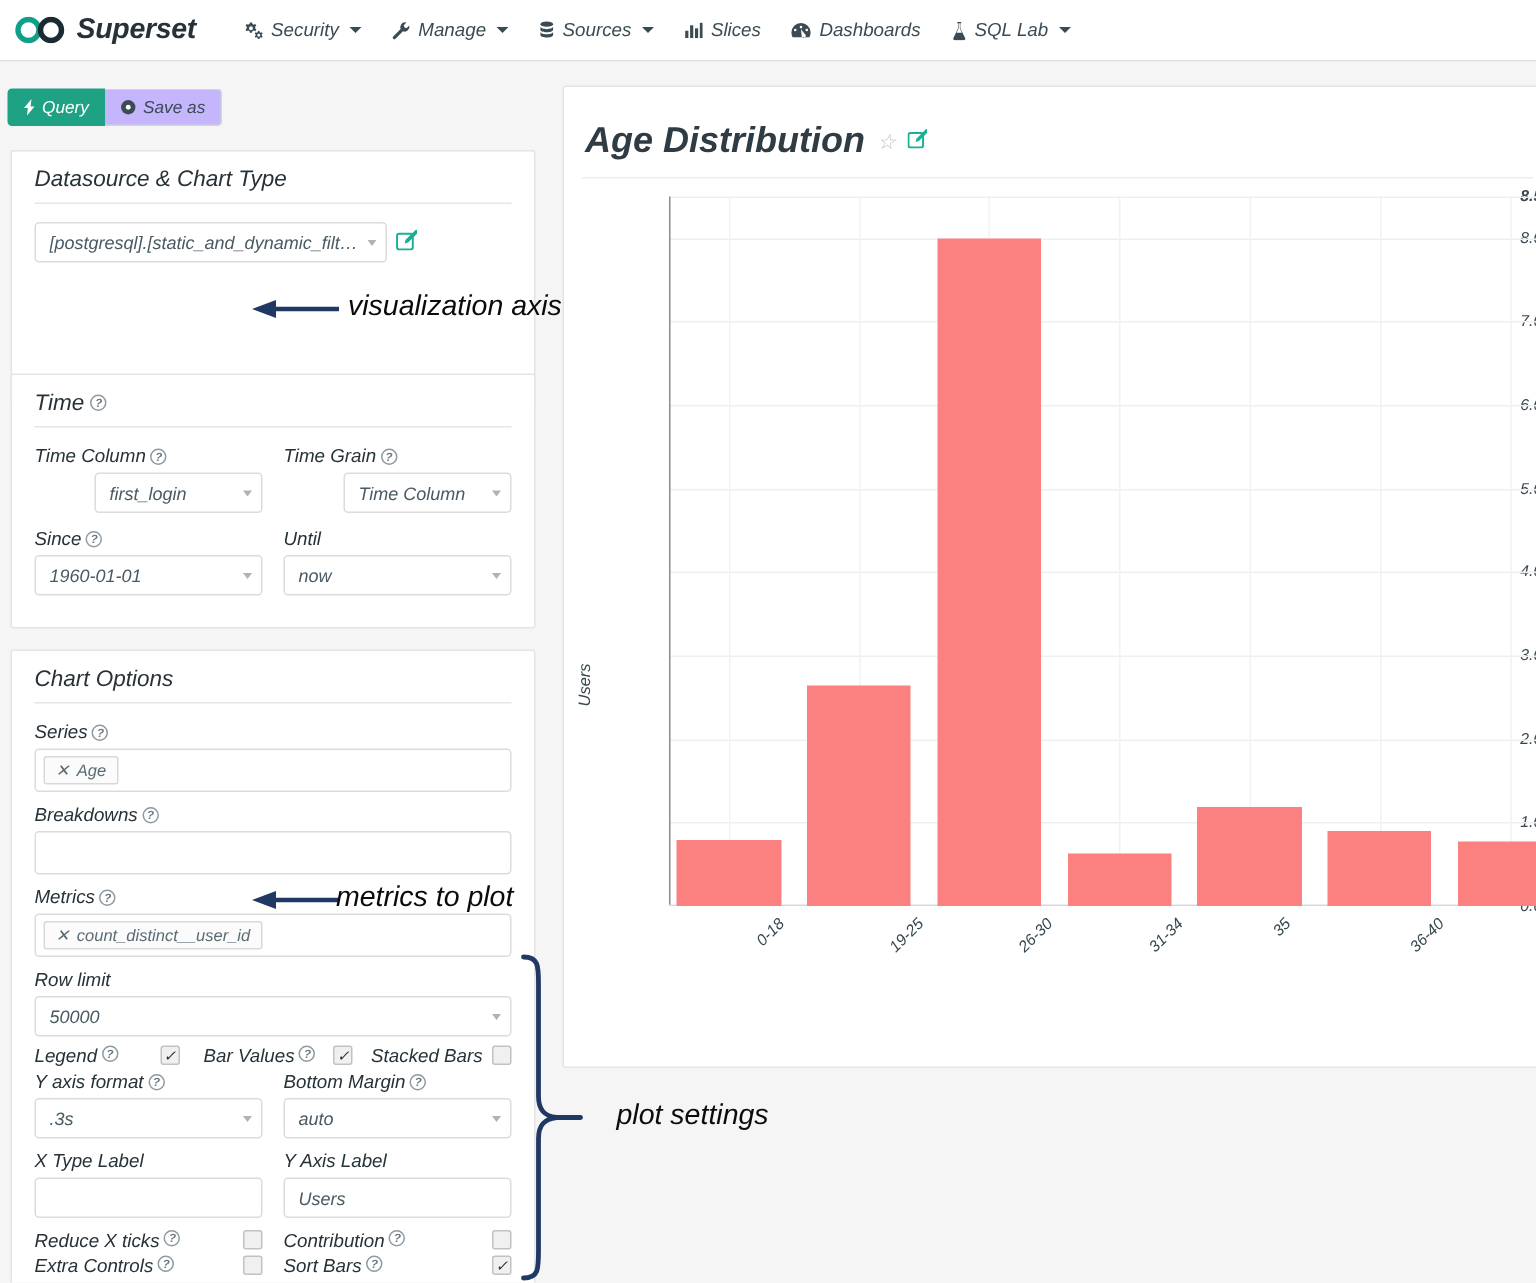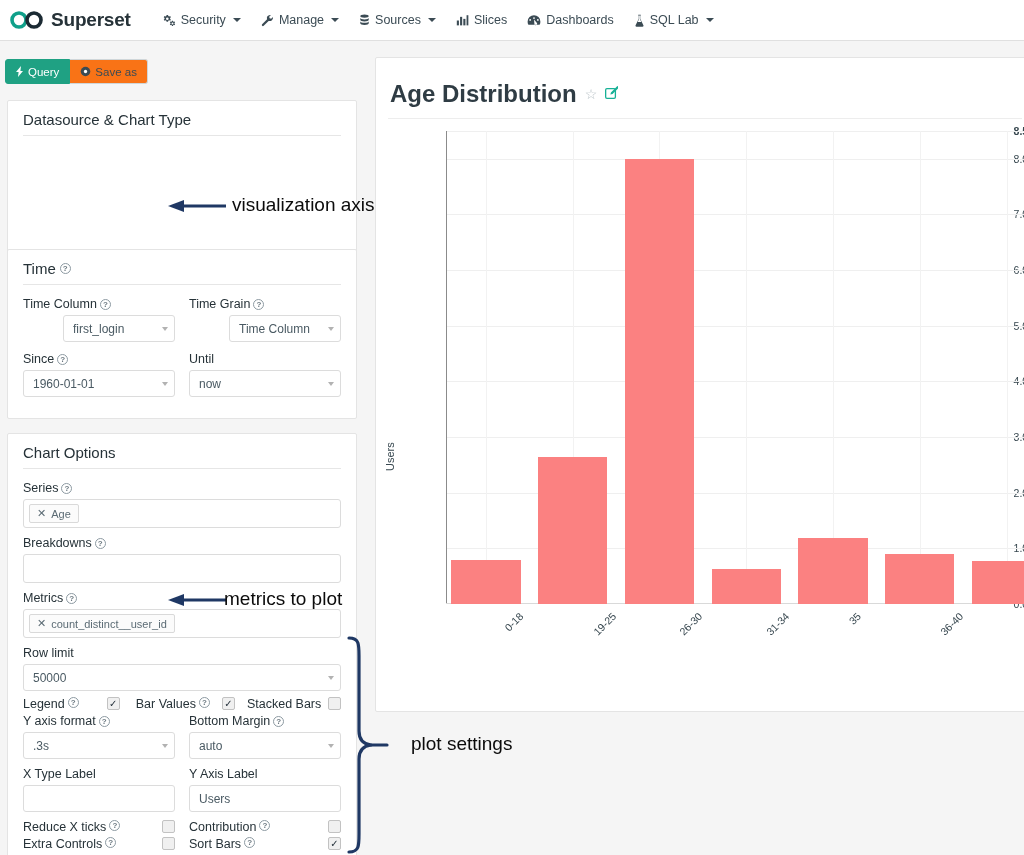--- a/index.html
+++ b/index.html
@@ -4,21 +4,21 @@
 <style>
   * { box-sizing: border-box; }
   html, body {
     margin: 0; padding: 0;
     width: 1024px; height: 855px;
     overflow: hidden;
     background: #f5f5f5;
     font-family: "Liberation Sans", sans-serif;
     color: #263238;
   }
-  #root { position: relative; width: 886px; height: 855px; }
+  #root { position: relative; width: 886px; height: 855px; font-style: italic; }
 
   
   .navbar {
     position: absolute; top: 0; left: 0; width: 1024px; height: 41px;
     background: #ffffff; border-bottom: 1px solid #e0e0e0;
     display: flex; align-items: center; padding-left: 10px;
   }
   .brand { display: flex; align-items: center; gap: 7px; margin-right: 22px; }
   .brand-logo { width: 34px; height: 18px; display: block; }
   .brand-text { font-size: 19px; font-weight: bold; color: #263238; letter-spacing: -0.2px; }
@@ -34,21 +34,21 @@
 
   
   .leftcol { position: absolute; left: 0; top: 41px; width: 364px; height: 814px; }
   .btnbar { position: absolute; left: 5px; top: 18px; display: flex; }
   .btn {
     height: 25px; display: flex; align-items: center; gap: 4px;
     font-size: 11.5px; padding: 0 10px; border: 1px solid #cfd6d9;
     cursor: pointer; user-select: none;
   }
   .btn-query { background: #1fa183; color: #fff; border-color: #1fa183; border-radius: 3px 0 0 3px; font-weight: normal; }
-  .btn-save { background: #f97316; color: #3b4b54; border-left: none; border-radius: 0 3px 3px 0; }
+  .btn-save { background: #c4b5fd; color: #3b4b54; border-left: none; border-radius: 0 3px 3px 0; }
 
   .panel {
     position: absolute; left: 7px; width: 350px;
     background: #ffffff; border: 1px solid #e4e4e4; border-radius: 2px;
     padding: 10px 15px 14px 15px;
   }
   .panel-title { font-size: 15px; color: #263238; padding-bottom: 7px; }
   .panel-rule { border-bottom: 1px solid #e6e6e6; margin-bottom: 12px; }
 
   .fld-label { font-size: 12.5px; color: #263238; margin-bottom: 4px; display: flex; align-items: center; gap: 3px; }
@@ -202,20 +202,32 @@
             <circle cx="6" cy="6" r="1.8" fill="#ffffff"></circle>
           </svg>
         <span>Save as</span>
       </div>
     </div>
 
     <div class="panel" style="top:59px; height:170px;">
       <div class="panel-title">Datasource &amp; Chart Type</div>
       <div class="panel-rule"></div>
 
+      <div style="display:flex; align-items:center;">
+        <div class="select" style="width:235px;">
+          <span class="val">[postgresql].[static_and_dynamic_filters]</span>
+          <i class="sel-caret"></i>
+        </div>
+        <span class="edit-ico">
+          <svg width="14" height="14" viewBox="0 0 16 16">
+              <rect x="0.8" y="3.2" width="12" height="12" rx="1.6" fill="none" stroke="#17b196" stroke-width="1.5"></rect>
+              <path fill="#17b196" d="M14.6.6a1.4 1.4 0 012 2L9.3 9.9l-2.7.7.7-2.7L14.6.6z"></path>
+            </svg>
+        </span>
+      </div>
 
       <div style="height:16px;"></div>
 
     </div>
 
     <div class="panel" style="top:208px; height:170px;">
       <div class="panel-title" style="display:flex;align-items:center;gap:4px;">
         <span>Time</span>
         <span class="qm">?</span>
       </div>

